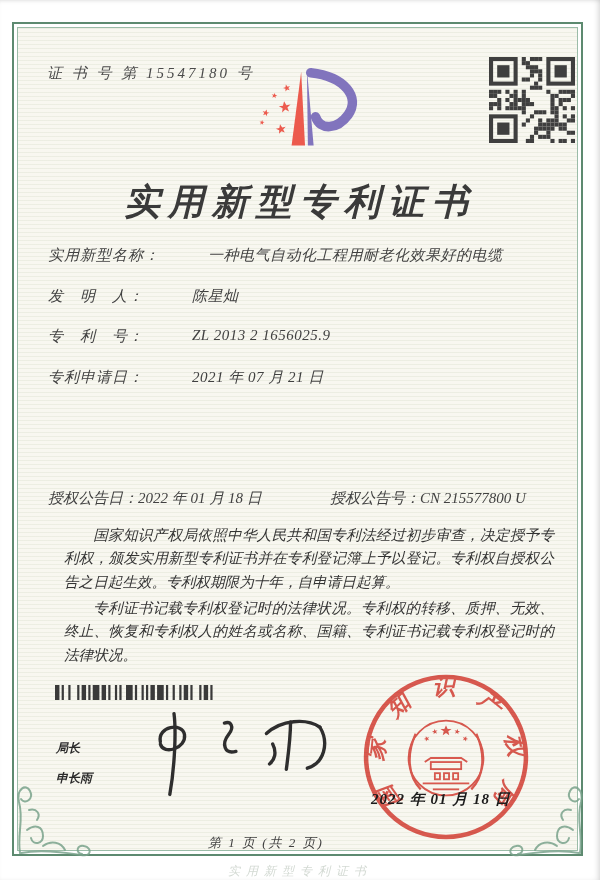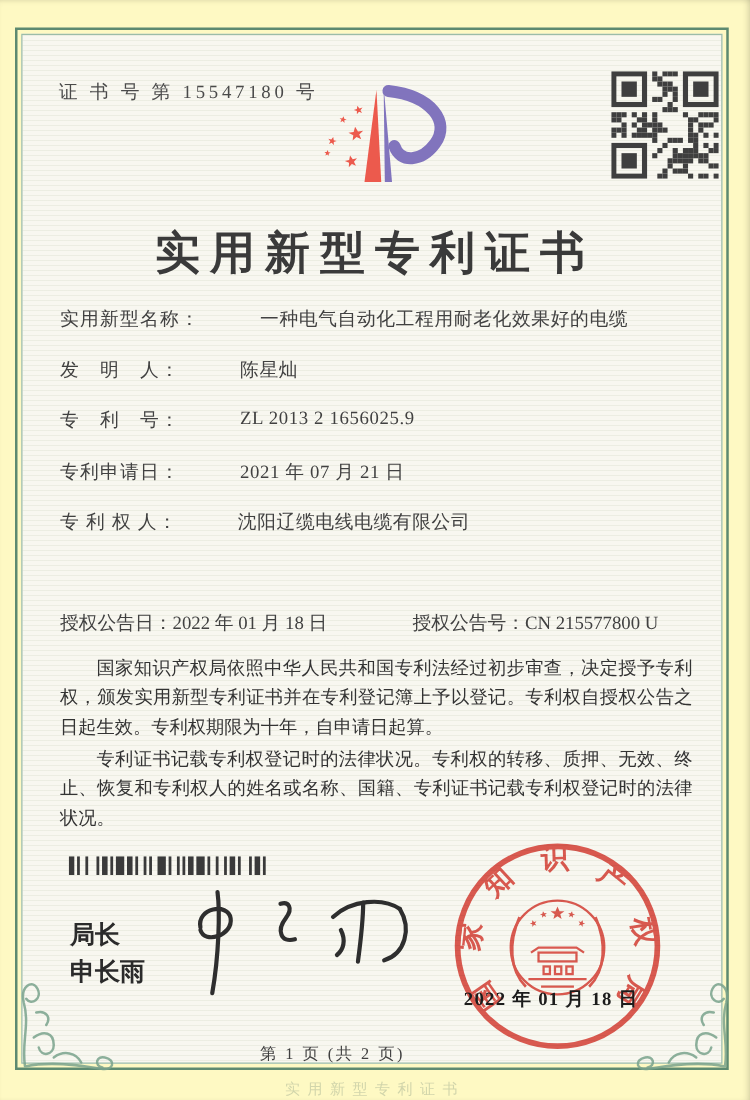--- a/index.html
+++ b/index.html
@@ -1,18 +1,18 @@
 <!DOCTYPE html>
 <html><head>
 <meta charset="utf-8">
 <style>
   html,body{margin:0;padding:0;}
   body{font-family:"Liberation Serif","DejaVu Serif",serif;background:#e9e9e6;}
-  .page{position:relative;width:600px;height:880px;background:#fef9c3;overflow:hidden;margin:0 auto;
-        box-shadow:inset -4px 0 6px -3px rgba(0,0,0,.18), inset 0 3px 5px -3px rgba(0,0,0,.12);}
+  .page{position:relative;width:600px;height:880px;background:#ffffff;overflow:hidden;margin:0 auto;
+        box-shadow:inset -4px 0 6px -3px rgba(0,0,0,.18), inset 0 3px 5px -3px rgba(0,0,0,.12);font-style:italic;}
   
   .frame-outer{position:absolute;left:12px;top:22px;width:571px;height:834px;border:2.5px solid #5d8a70;box-sizing:border-box;}
   .frame-inner{position:absolute;left:3px;top:3px;right:3px;bottom:3px;border:1px solid #9bbca8;
                background:#f8f7f0;
                background-image:repeating-linear-gradient(180deg, rgba(205,212,190,.28) 0 1px, rgba(0,0,0,0) 1px 4px);}
   
   .cert-no{position:absolute;left:47px;top:64px;font-size:15px;letter-spacing:3px;color:#4a4a4a;}
   .logo{position:absolute;left:238px;top:58px;width:134px;height:108px;}
   .qr{position:absolute;left:489px;top:57px;width:86px;height:86px;}
   .title{position:absolute;left:0;top:178px;width:600px;text-align:center;font-size:36px;letter-spacing:8px;
@@ -21,26 +21,26 @@
   .fields{position:absolute;left:48px;top:246px;width:510px;font-size:15px;color:#414141;}
   .field-row{height:40.5px;display:flex;align-items:flex-start;white-space:nowrap;gap:48px;}
   .field-row .lbl{letter-spacing:1px;}
   .field-row .val{letter-spacing:.5px;}
   .grant-row{position:absolute;left:48px;top:489px;width:520px;font-size:15px;color:#414141;display:flex;}
   .grant-left{width:282px;white-space:nowrap;}
   .grant-right{white-space:nowrap;}
   
   .body-text{position:absolute;left:48px;top:524px;width:506px;font-size:14.6px;line-height:1.6;color:#333;
              text-align:justify;}
-  .body-text p{margin:0 0 3px 0;text-indent:2em;}
+  .body-text p{margin:0 0 3px 16px;text-indent:2em;}
   
   .barcode{position:absolute;left:55px;top:685px;width:162px;height:15px;}
   
   .signer{position:absolute;left:56px;top:733px;font-family:"Liberation Sans","DejaVu Sans",sans-serif;
-          font-size:20px;font-weight:600;color:#2b2b2b;line-height:30px;}
+          font-size:12px;font-weight:600;color:#2b2b2b;line-height:30px;}
   .signature{position:absolute;left:132px;top:706px;width:210px;height:95px;}
   
   .seal{position:absolute;left:360px;top:671px;width:172px;height:172px;mix-blend-mode:multiply;opacity:.93;}
   .seal-date{position:absolute;left:371px;top:790px;font-size:15px;font-weight:600;letter-spacing:1px;color:#1c1c1c;z-index:5;}
   
   .footer{position:absolute;left:0;top:834px;width:532px;text-align:center;font-size:13px;letter-spacing:2px;color:#3f3f3f;}
   .ghost{position:absolute;left:0;top:863px;width:600px;text-align:center;font-size:12px;letter-spacing:6px;
          color:rgba(125,145,125,.35);filter:blur(.6px);}
   .corner{position:absolute;width:86px;height:100px;}
   .corner.bl{left:13px;top:758px;}
@@ -231,24 +231,20 @@
         <span class="val">陈星灿</span>
     </div>
     <div class="field-row">
       <span class="lbl">专　利　号：</span>
         <span class="val">ZL 2013 2 1656025.9</span>
     </div>
     <div class="field-row">
       <span class="lbl">专利申请日：</span>
         <span class="val">2021 年 07 月 21 日</span>
     </div>
-    <div class="field-row">
-      <span class="lbl">专 利 权 人：</span>
-        <span class="val">沈阳辽缆电线电缆有限公司</span>
-    </div>
   </div>
 
   <div class="grant-row">
     <div class="grant-left">
       <span>授权公告日：</span><span>2022 年 01 月 18 日</span>
     </div>
     <div class="grant-right">
       <span>授权公告号：</span><span>CN 215577800 U</span>
     </div>
   </div>

